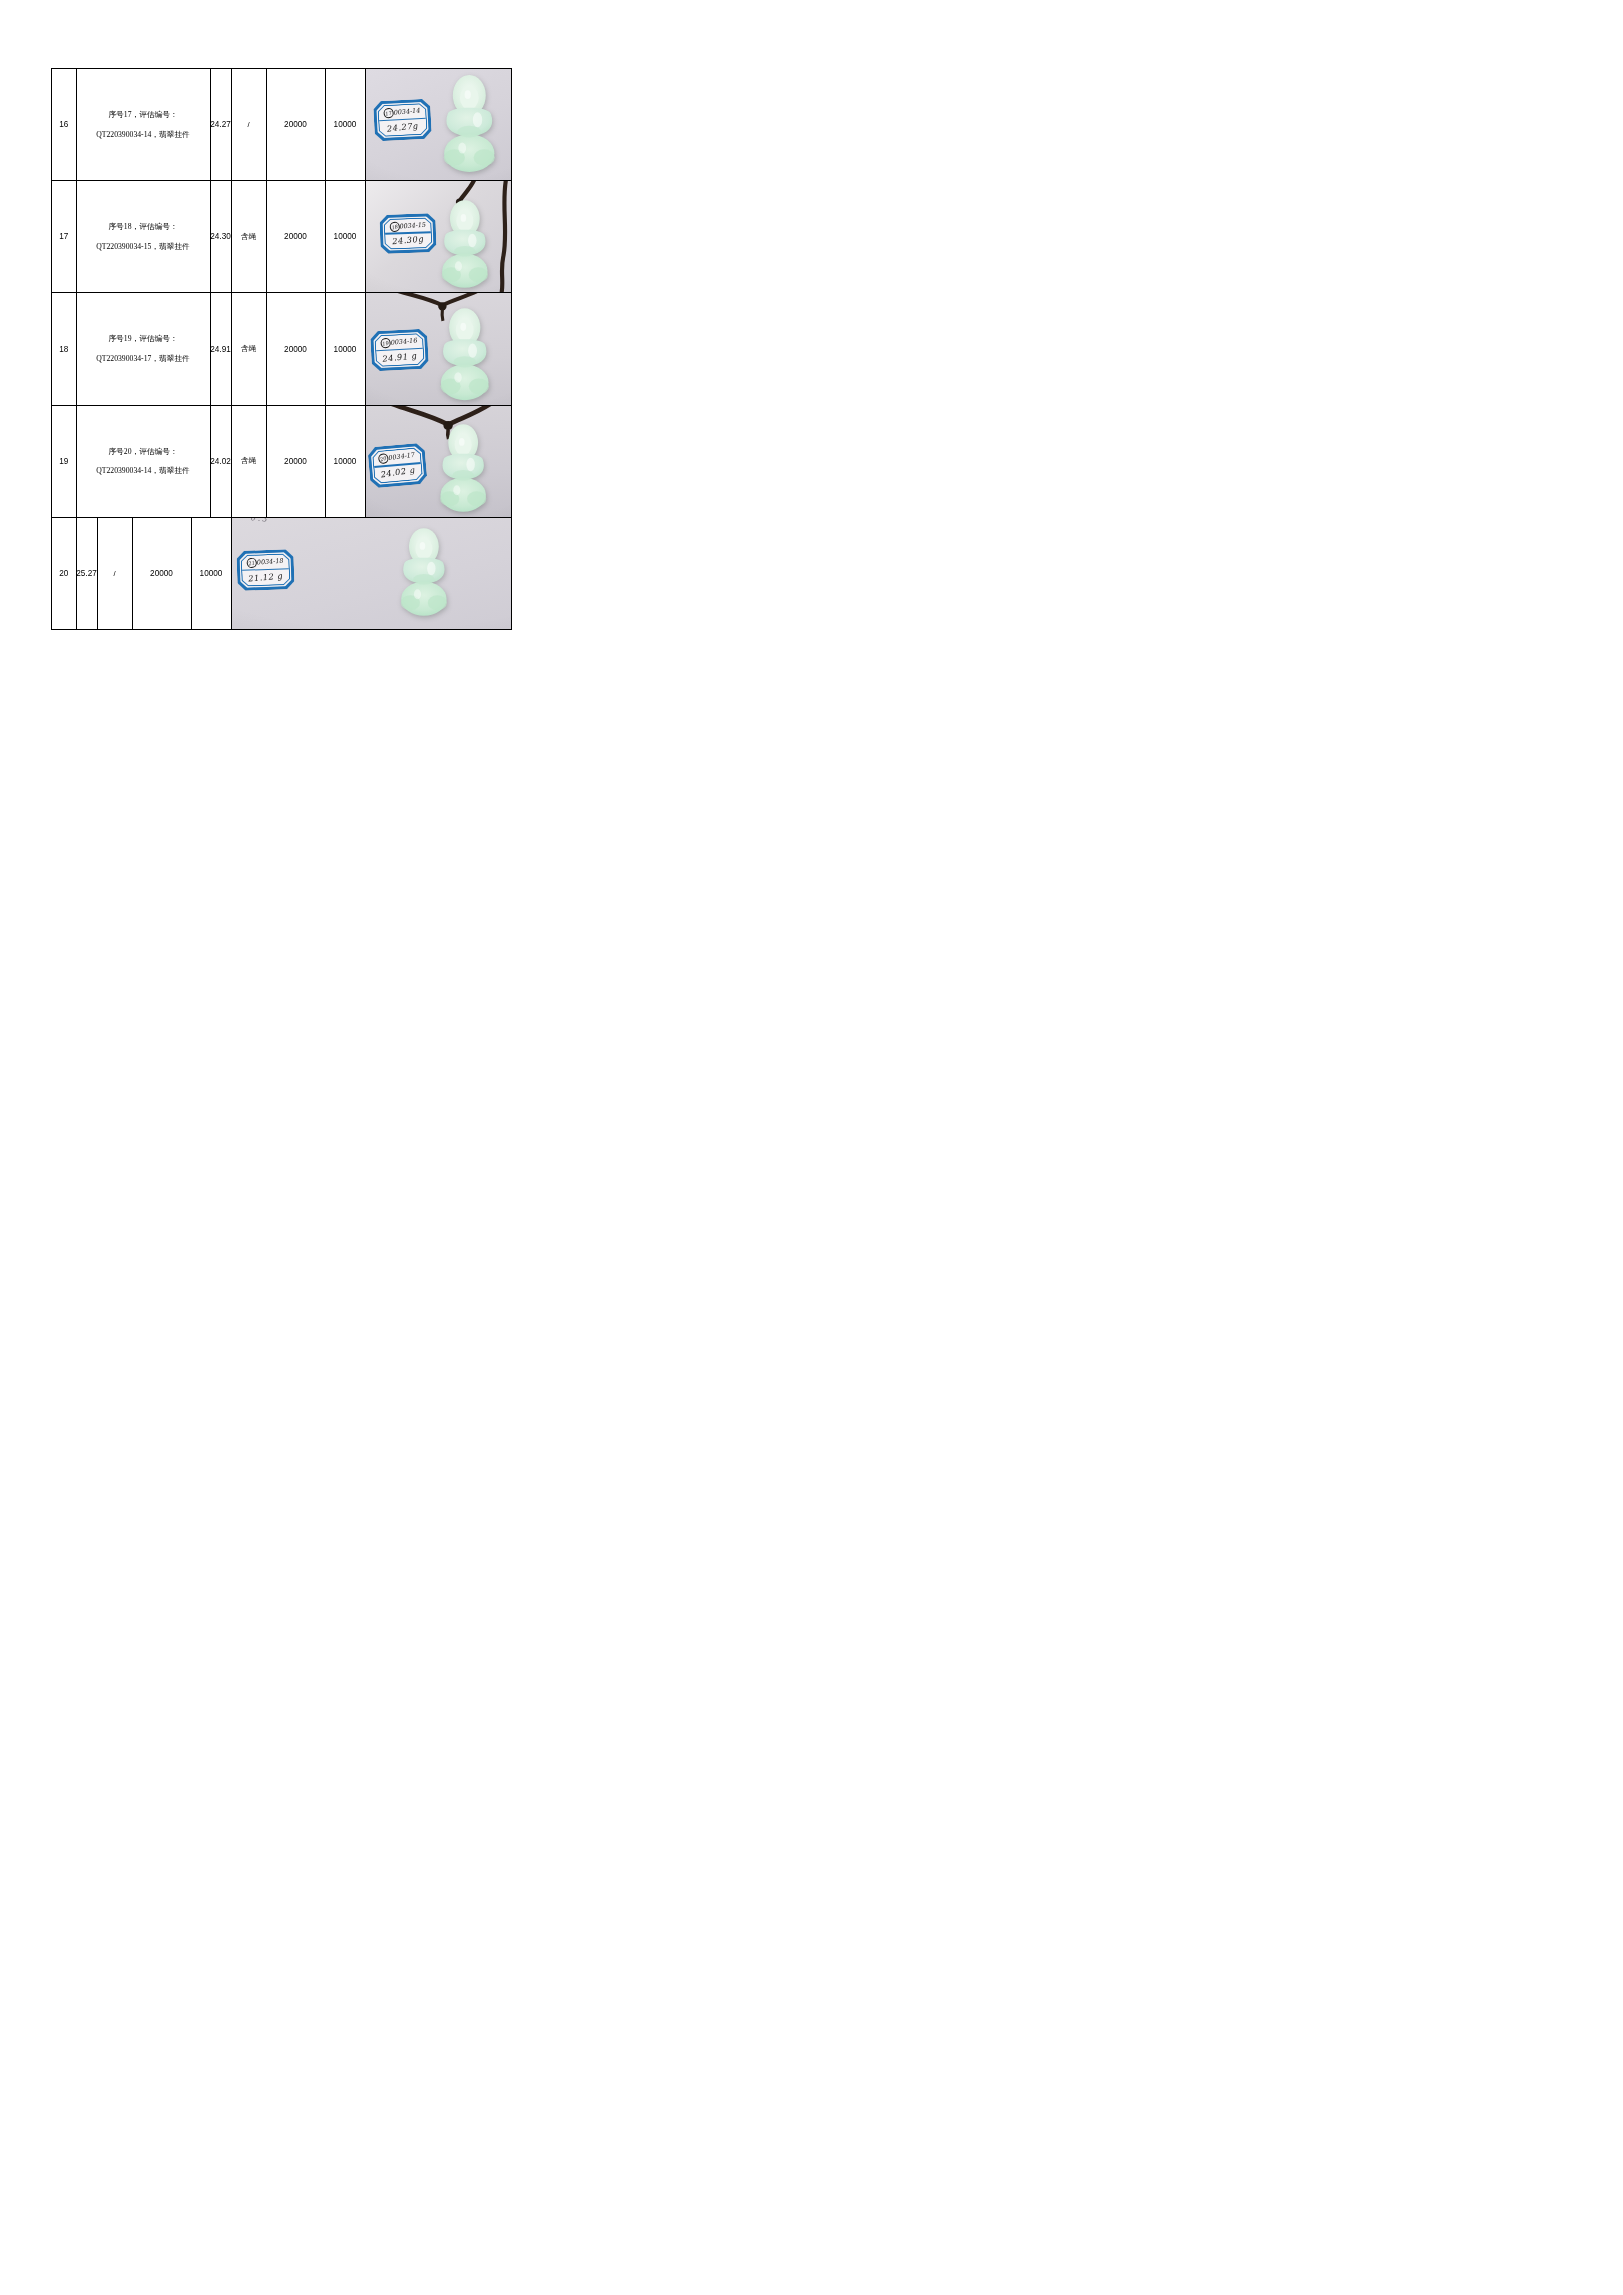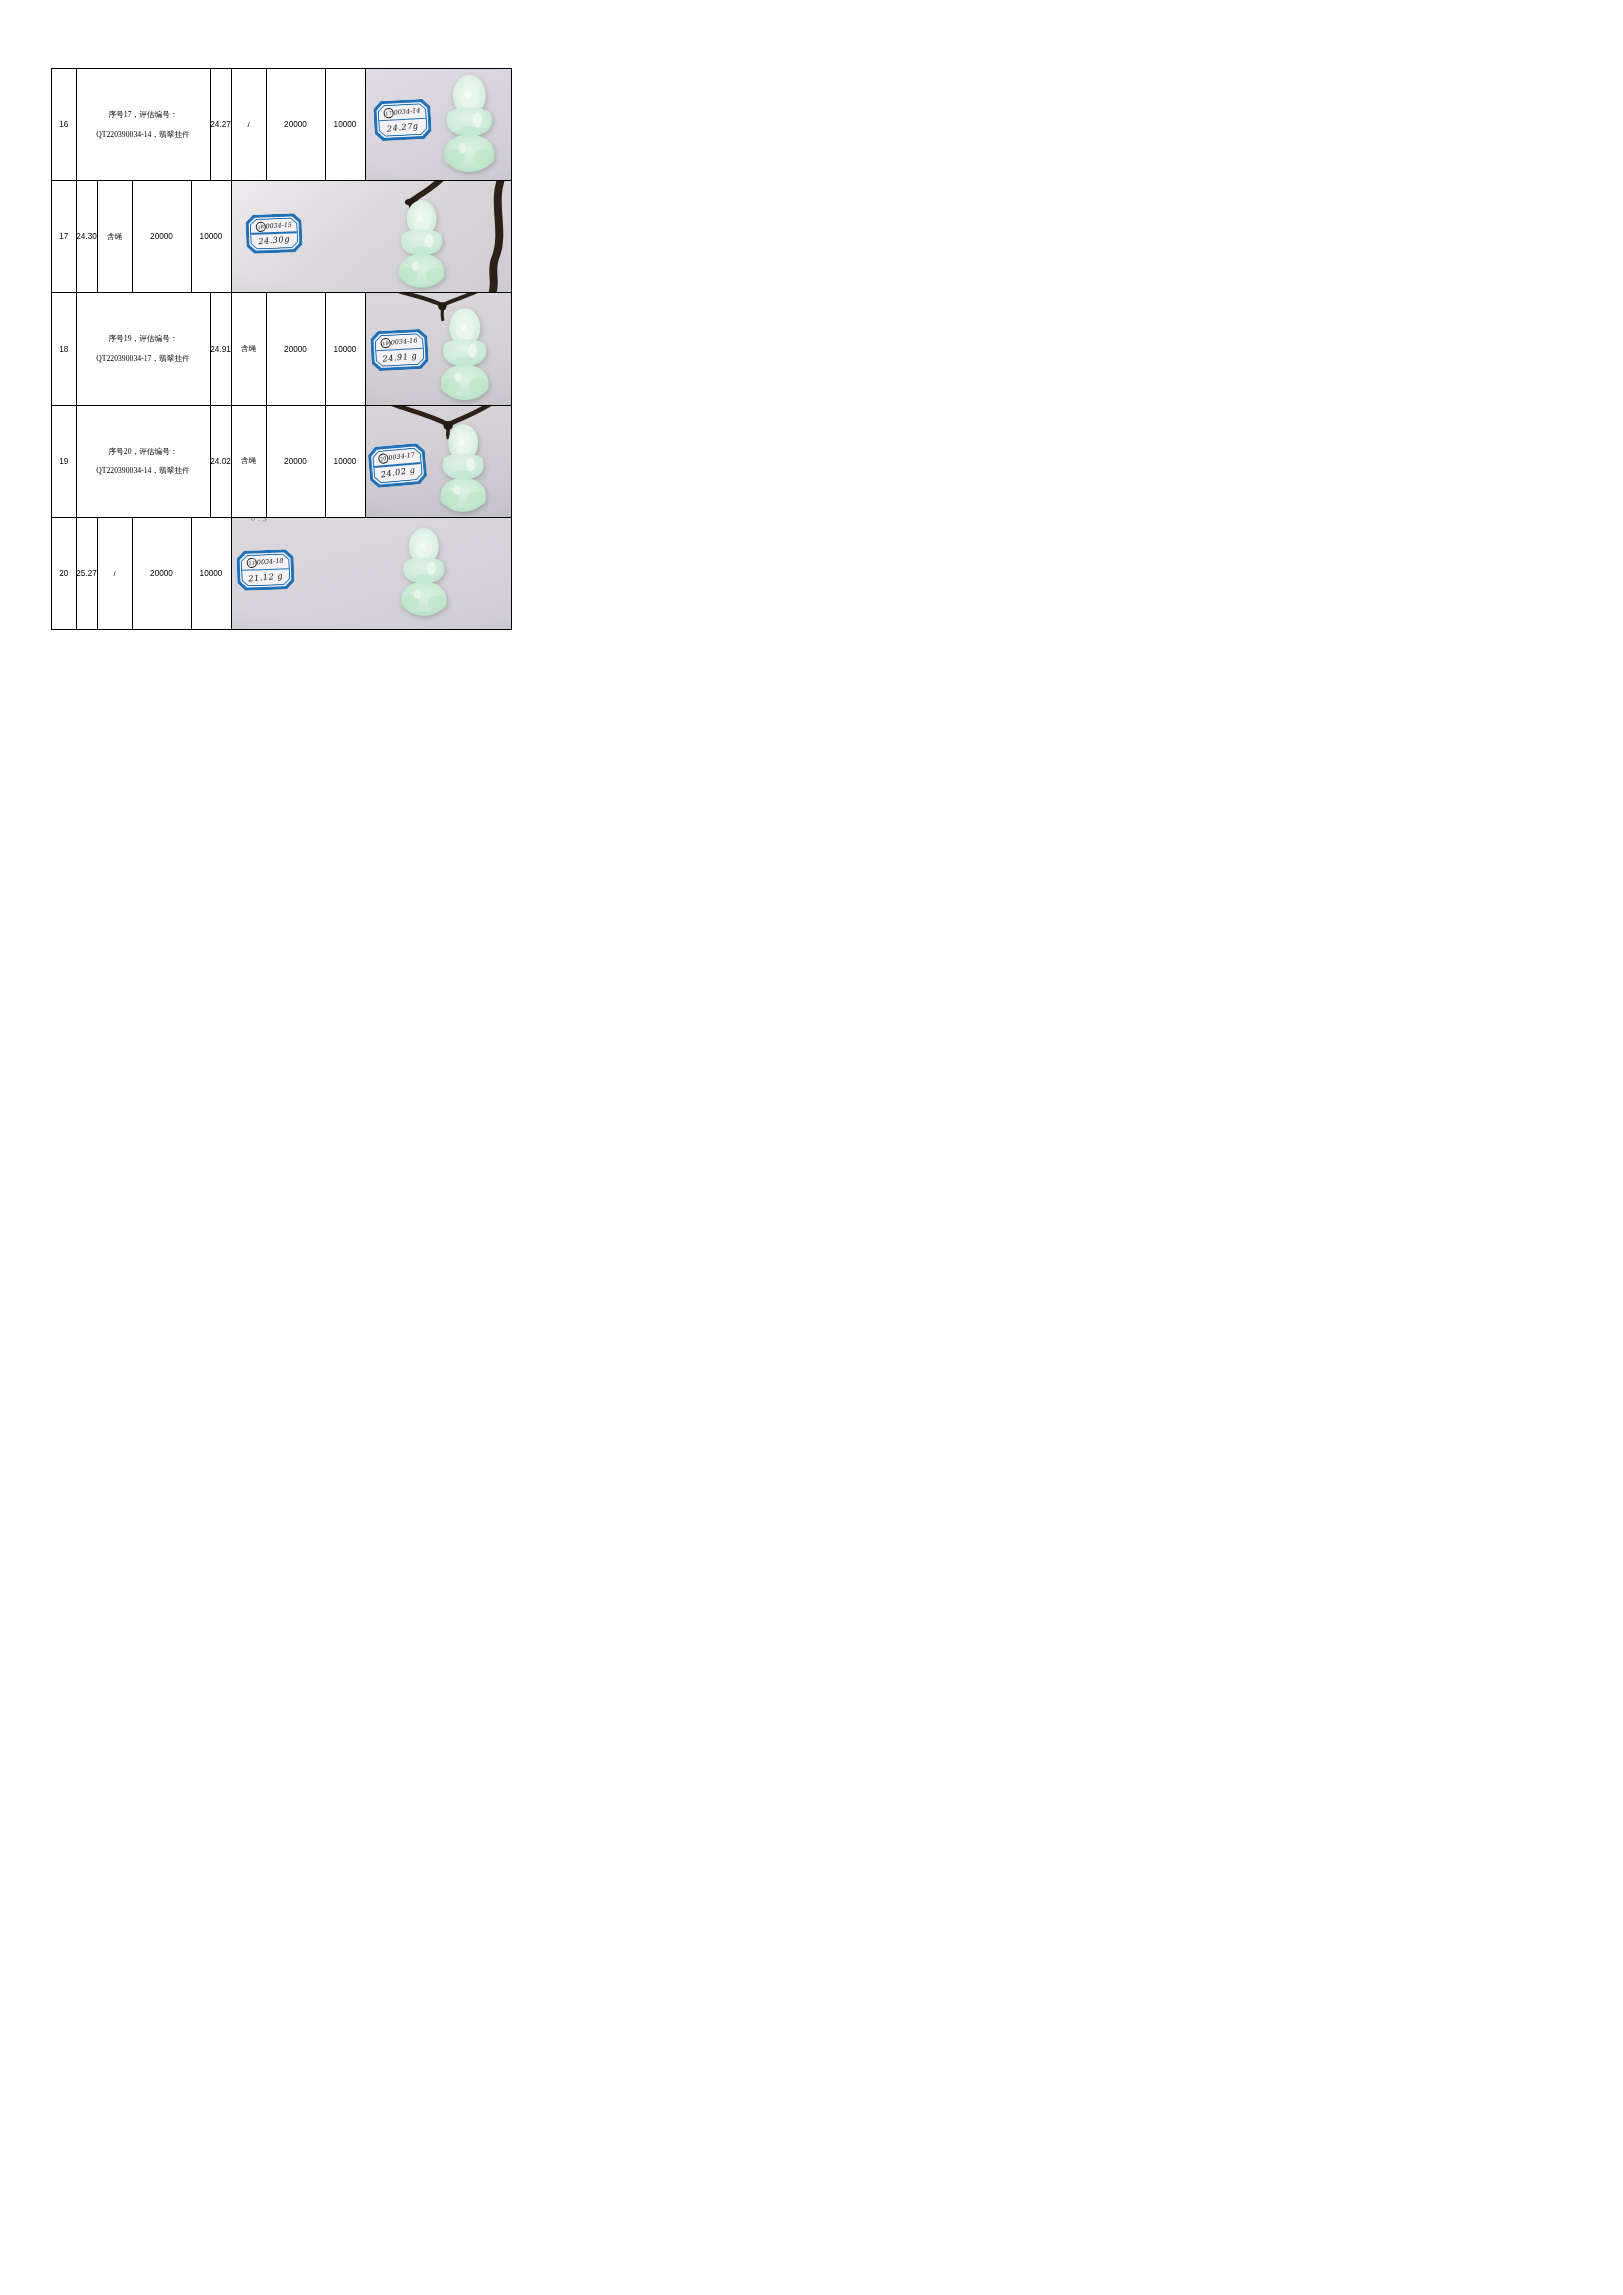--- a/index.html
+++ b/index.html
@@ -134,20 +134,24 @@
             <div class="tag-div"></div>
             <div class="tag-line2">24.27g</div>
           </div>
         </div>
       </div>
     </div>
   </div>
 
   <div class="row">
     <div class="cell c-no">17</div>
+    <div class="cell c-desc">
+      <div>序号18，评估编号：</div>
+      <div>QT220390034-15，翡翠挂件</div>
+    </div>
     <div class="cell c-wt">24.30</div>
     <div class="cell c-rope">含绳</div>
     <div class="cell c-p1">20000</div>
     <div class="cell c-p2">10000</div>
     <div class="cell c-photo">
       <div class="photo p17" data-cord="true">
         <svg class="cord" viewBox="0 0 280 216" preserveAspectRatio="none">
           <path d="M210,-6 C204,10 192,22 182,36" stroke="#2d2019" stroke-width="8" fill="none" stroke-linecap="round"></path>
           <circle cx="180" cy="41" r="7" fill="#241a14"></circle>
           <path d="M180,46 L181,58" stroke="#2d2019" stroke-width="6" fill="none"></path>

